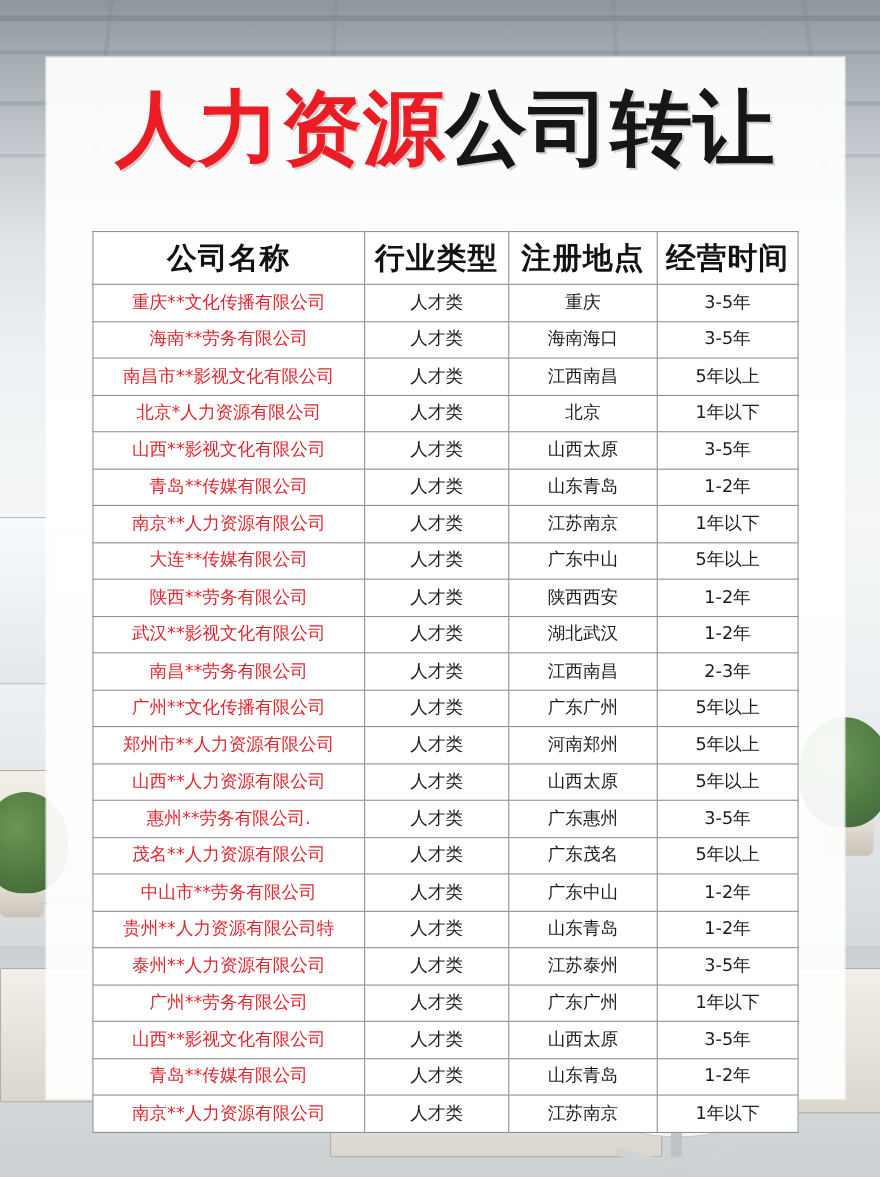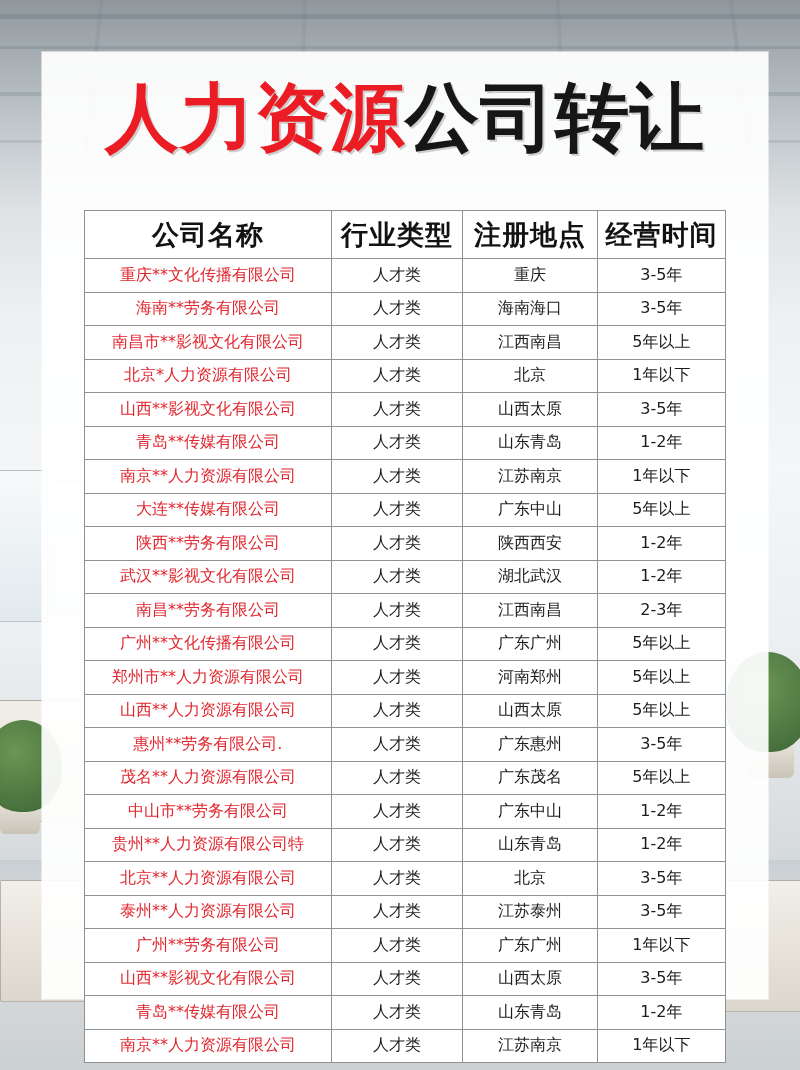--- a/index.html
+++ b/index.html
@@ -319,26 +319,20 @@
             <td class="dark">广东中山</td>
             <td class="dark">1-2年</td>
           </tr>
           <tr>
             <td>贵州**人力资源有限公司特</td>
             <td class="dark">人才类</td>
             <td class="dark">山东青岛</td>
             <td class="dark">1-2年</td>
           </tr>
           <tr>
-            <td>北京**人力资源有限公司</td>
-            <td class="dark">人才类</td>
-            <td class="dark">北京</td>
-            <td class="dark">3-5年</td>
-          </tr>
-          <tr>
             <td>泰州**人力资源有限公司</td>
             <td class="dark">人才类</td>
             <td class="dark">江苏泰州</td>
             <td class="dark">3-5年</td>
           </tr>
           <tr>
             <td>广州**劳务有限公司</td>
             <td class="dark">人才类</td>
             <td class="dark">广东广州</td>
             <td class="dark">1年以下</td>

